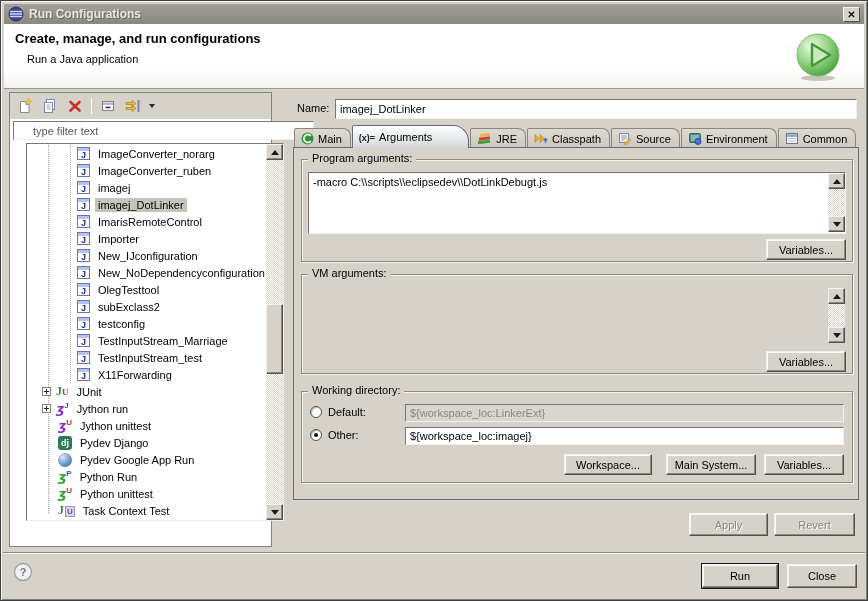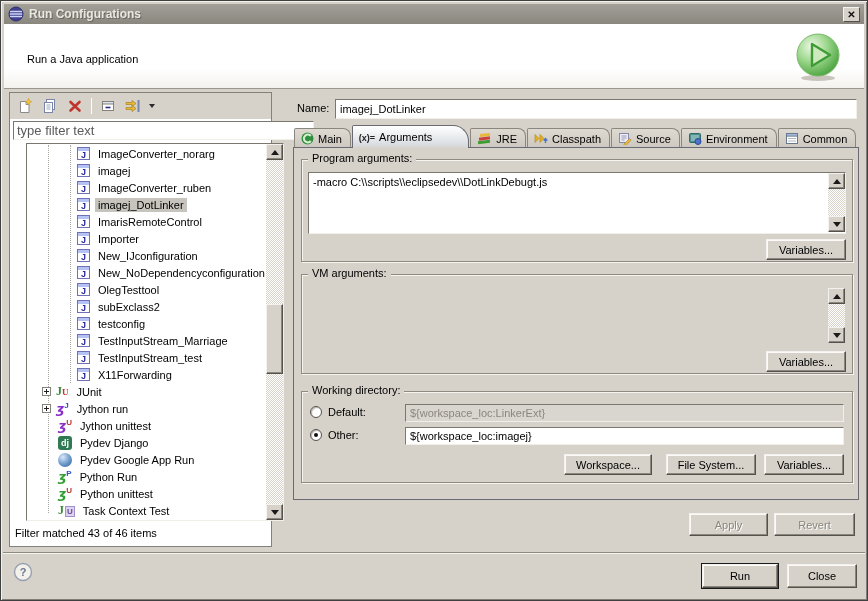--- a/index.html
+++ b/index.html
@@ -26,21 +26,21 @@
   .leftpanel { position:absolute; left:8px; top:91px; width:263px; height:455px;
     border:1px solid #84817a; background:#ffffff; }
   .ltoolbar { position:absolute; left:0; top:0; right:0; height:26px; background:#d6d2ca;
     display:flex; align-items:center; gap:3px; padding:0 4px; }
   .tbtn { width:22px; height:22px; display:flex; align-items:center; justify-content:center; }
   .tsep { width:1px; height:16px; background:#9a978f; border-right:1px solid #fff; margin:0 2px; }
   .caret-down { width:0; height:0; border-left:3px solid transparent; border-right:3px solid transparent; border-top:4px solid #2a2a2a; margin-left:2px; }
 
   .filterbox { position:absolute; left:3px; top:28px; width:301px; height:19px;
     border:1px solid; border-color:#7a776f #f0efe8 #f0efe8 #7a776f; background:#fff; font-family:"Liberation Sans",sans-serif;
-    font-size:13px; color:#111; padding:0 3px; outline:none; }
+    font-size:11px; color:#111; padding:0 19px; outline:none; }
   .filterbox::placeholder { color:#5a5a5a; opacity:1; }
 
   .treebox { position:absolute; left:2px; top:50px; width:258px; height:378px;
     border:1px solid; border-color:#7a776f #f0efe8 #f0efe8 #7a776f; background:#fff; overflow:hidden;margin-left:14px; }
   .treerows { position:absolute; left:0; top:1px; right:17px; }
   .guide1 { position:absolute; left:21px; top:0; bottom:6px; border-left:1px dotted #aaa7a0; }
   .guide2 { position:absolute; left:43px; top:0; height:238px; border-left:1px dotted #aaa7a0; }
   .trow { height:17px; display:flex; align-items:center; gap:5px; white-space:nowrap; position:relative; }
   .lvl2 { padding-left:50px; }
   .lvl1 { padding-left:15px; }
@@ -140,20 +140,21 @@
     <svg width="16" height="16" viewBox="0 0 16 16">
         <circle cx="8" cy="8" r="7" fill="#41418e"></circle>
         <path d="M2 5.5h12M1.5 8h13M2 10.5h12" stroke="#cdd3f6" stroke-width="1.3"></path>
         <circle cx="8" cy="8" r="7" fill="none" stroke="#2e2e6e"></circle>
       </svg>
     <span class="ttext">Run Configurations</span>
     <span class="tb-close">✕</span>
   </div>
 
   <div class="header">
+    <div class="h1">Create, manage, and run configurations</div>
     <div class="h2">Run a Java application</div>
     <svg class="playbig" viewBox="0 0 48 50">
       <defs>
           <radialGradient id="pg" cx="35%" cy="30%" r="80%">
             <stop offset="0" stop-color="#eef8e6"></stop>
             <stop offset="0.45" stop-color="#9ed88e"></stop>
             <stop offset="1" stop-color="#3f9c34"></stop>
           </radialGradient>
         </defs>
       <ellipse cx="24" cy="46" rx="17" ry="3" fill="#c9c5bd"></ellipse>
@@ -206,25 +207,25 @@
     <div class="treebox">
       <div class="treerows">
         <div class="guide1"></div>
         <div class="guide2"></div>
         <div class="trow lvl2">
             <span class="tico ic-java"></span>
             <span class="tlabel">ImageConverter_norarg</span>
           </div>
         <div class="trow lvl2">
             <span class="tico ic-java"></span>
+            <span class="tlabel">ImageConverter_ruben</span>
+          </div>
+        <div class="trow lvl2">
+            <span class="tico ic-java"></span>
             <span class="tlabel">imagej</span>
-          </div>
-        <div class="trow lvl2">
-            <span class="tico ic-java"></span>
-            <span class="tlabel">ImageConverter_ruben</span>
           </div>
         <div class="trow lvl2">
             <span class="tico ic-java"></span>
             <span class="tlabel sel">imagej_DotLinker</span>
           </div>
         <div class="trow lvl2">
             <span class="tico ic-java"></span>
             <span class="tlabel">ImarisRemoteControl</span>
           </div>
         <div class="trow lvl2">
@@ -301,21 +302,20 @@
       <div class="vscroll">
         <div class="sbtn up">
             <span class="arr-up"></span>
           </div>
         <div class="sthumb" style="top:160px;height:70px;"></div>
         <div class="sbtn dn">
             <span class="arr-dn"></span>
           </div>
       </div>
     </div>
-    <div class="lstatus">Filter matched 43 of 46 items</div>
   </div>
 
   <span class="namelabel">Name:</span>
   <input class="nameinput" value="imagej_DotLinker" style="">
 
   <div class="tabbar">
     <div class="tab">
       <svg width="13" height="13">
           <circle cx="6.5" cy="6.5" r="6" fill="#2f8f3f"></circle>
           <path d="M9.8 4A3.9 3.9 0 1 0 9.8 9" fill="none" stroke="#d8f0d2" stroke-width="2"></path>
@@ -399,21 +399,21 @@
 
     <div class="groupbox" style="left:7px;top:243px;width:552px;height:92px;">
       <span class="legend">Working directory:</span>
       <span class="radio" style="left:8px;top:14px;"></span>
       <span style="position:absolute;left:26px;top:14px;">Default:</span>
       <div class="dfield" style="left:103px;top:12px;right:8px;height:18px;">${workspace_loc:LinkerExt}</div>
       <span class="radio on" style="left:8px;top:37px;"></span>
       <span style="position:absolute;left:26px;top:37px;">Other:</span>
       <div class="wfield" style="left:103px;top:35px;right:8px;height:18px;">${workspace_loc:imagej}</div>
       <div class="btn" style="right:200px;top:62px;width:88px;height:21px;">Workspace...</div>
-      <div class="btn" style="right:96px;top:62px;width:90px;height:21px;">File System...</div>
+      <div class="btn" style="right:96px;top:62px;width:90px;height:21px;">Main System...</div>
       <div class="btn" style="right:8px;top:62px;width:80px;height:21px;">Variables...</div>
     </div>
   </div>
 
   <div class="btn disabled" style="left:688px;top:512px;width:79px;height:23px;">Apply</div>
   <div class="btn disabled" style="left:773px;top:512px;width:81px;height:23px;">Revert</div>
 
   <div class="footerline"></div>
   <span class="helpbtn">
     <svg width="20" height="20" viewBox="0 0 20 20">

